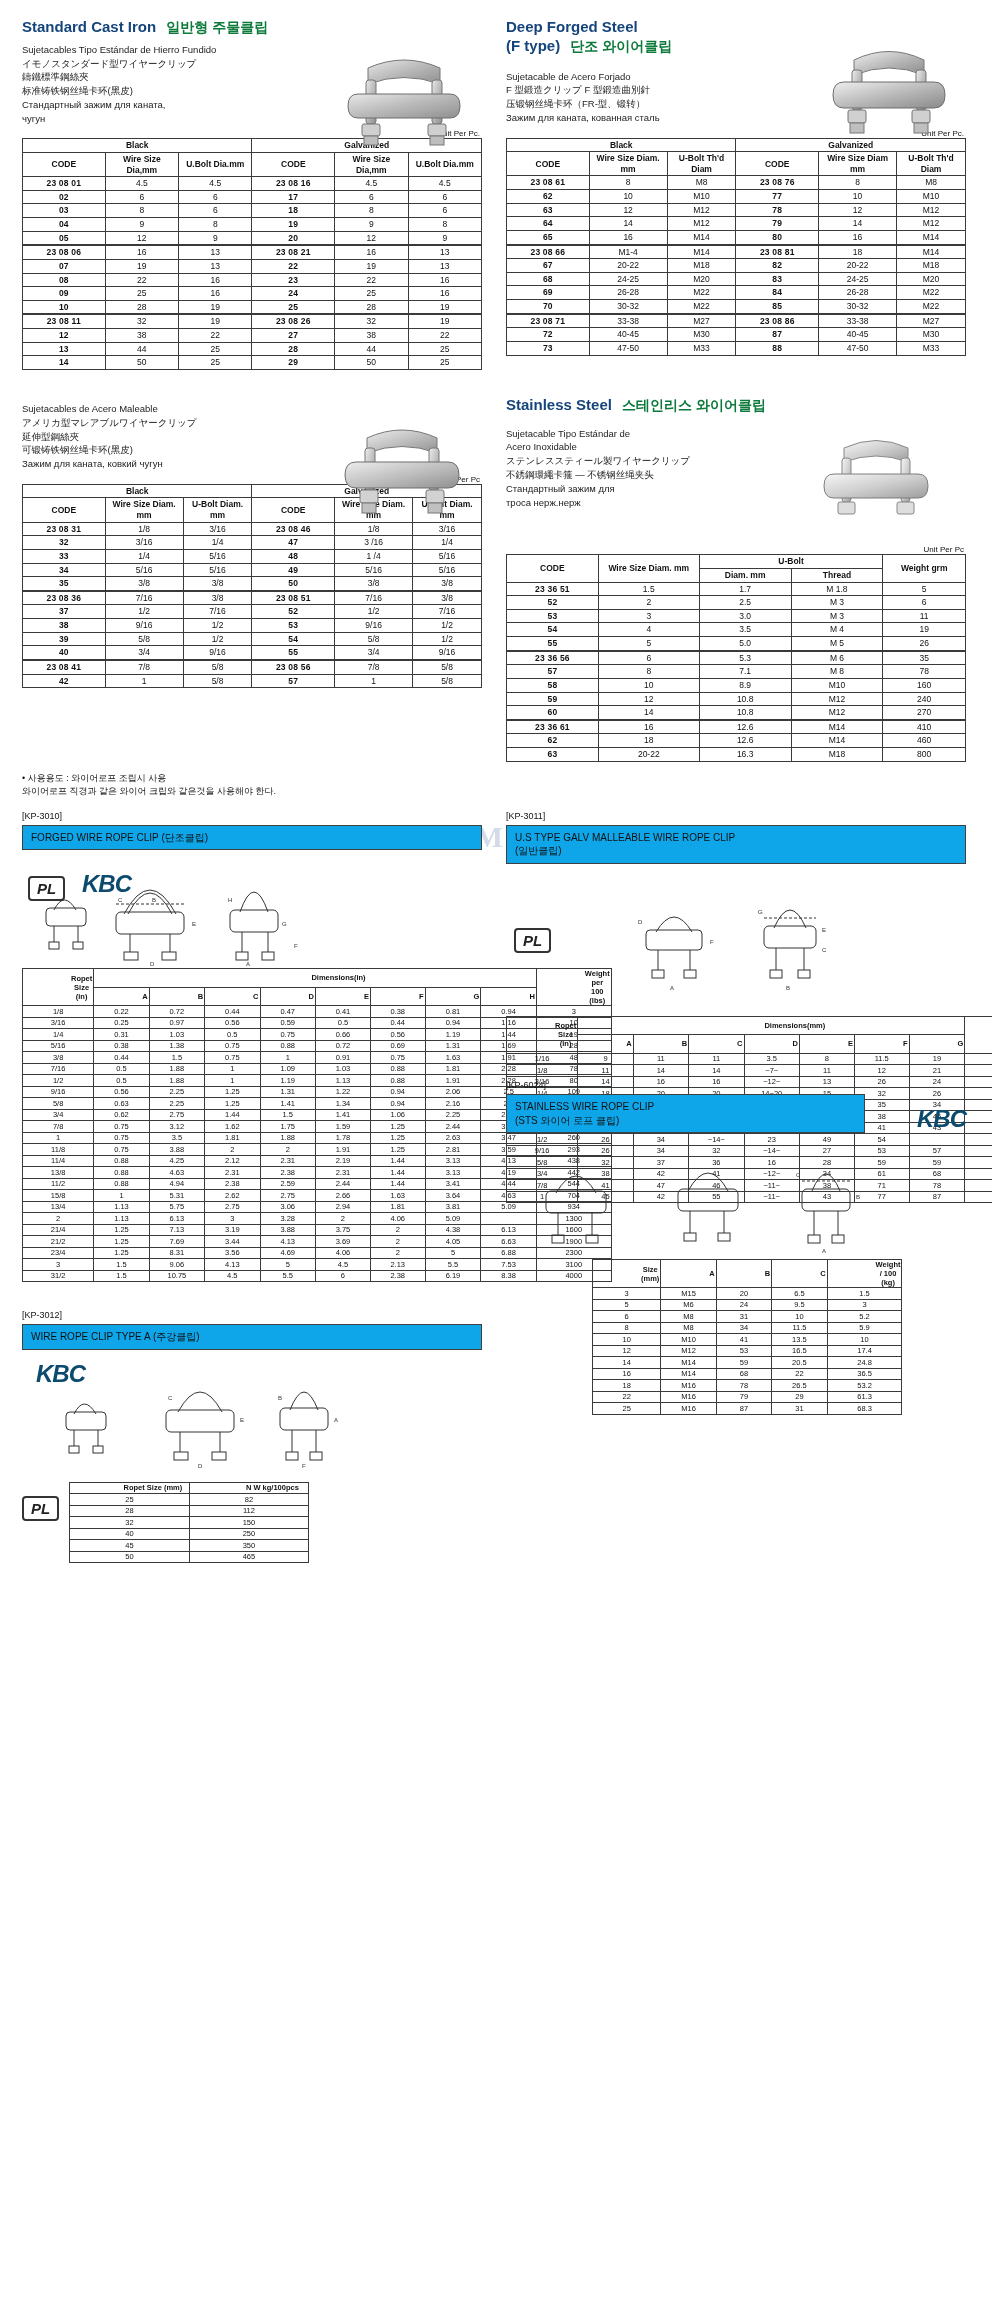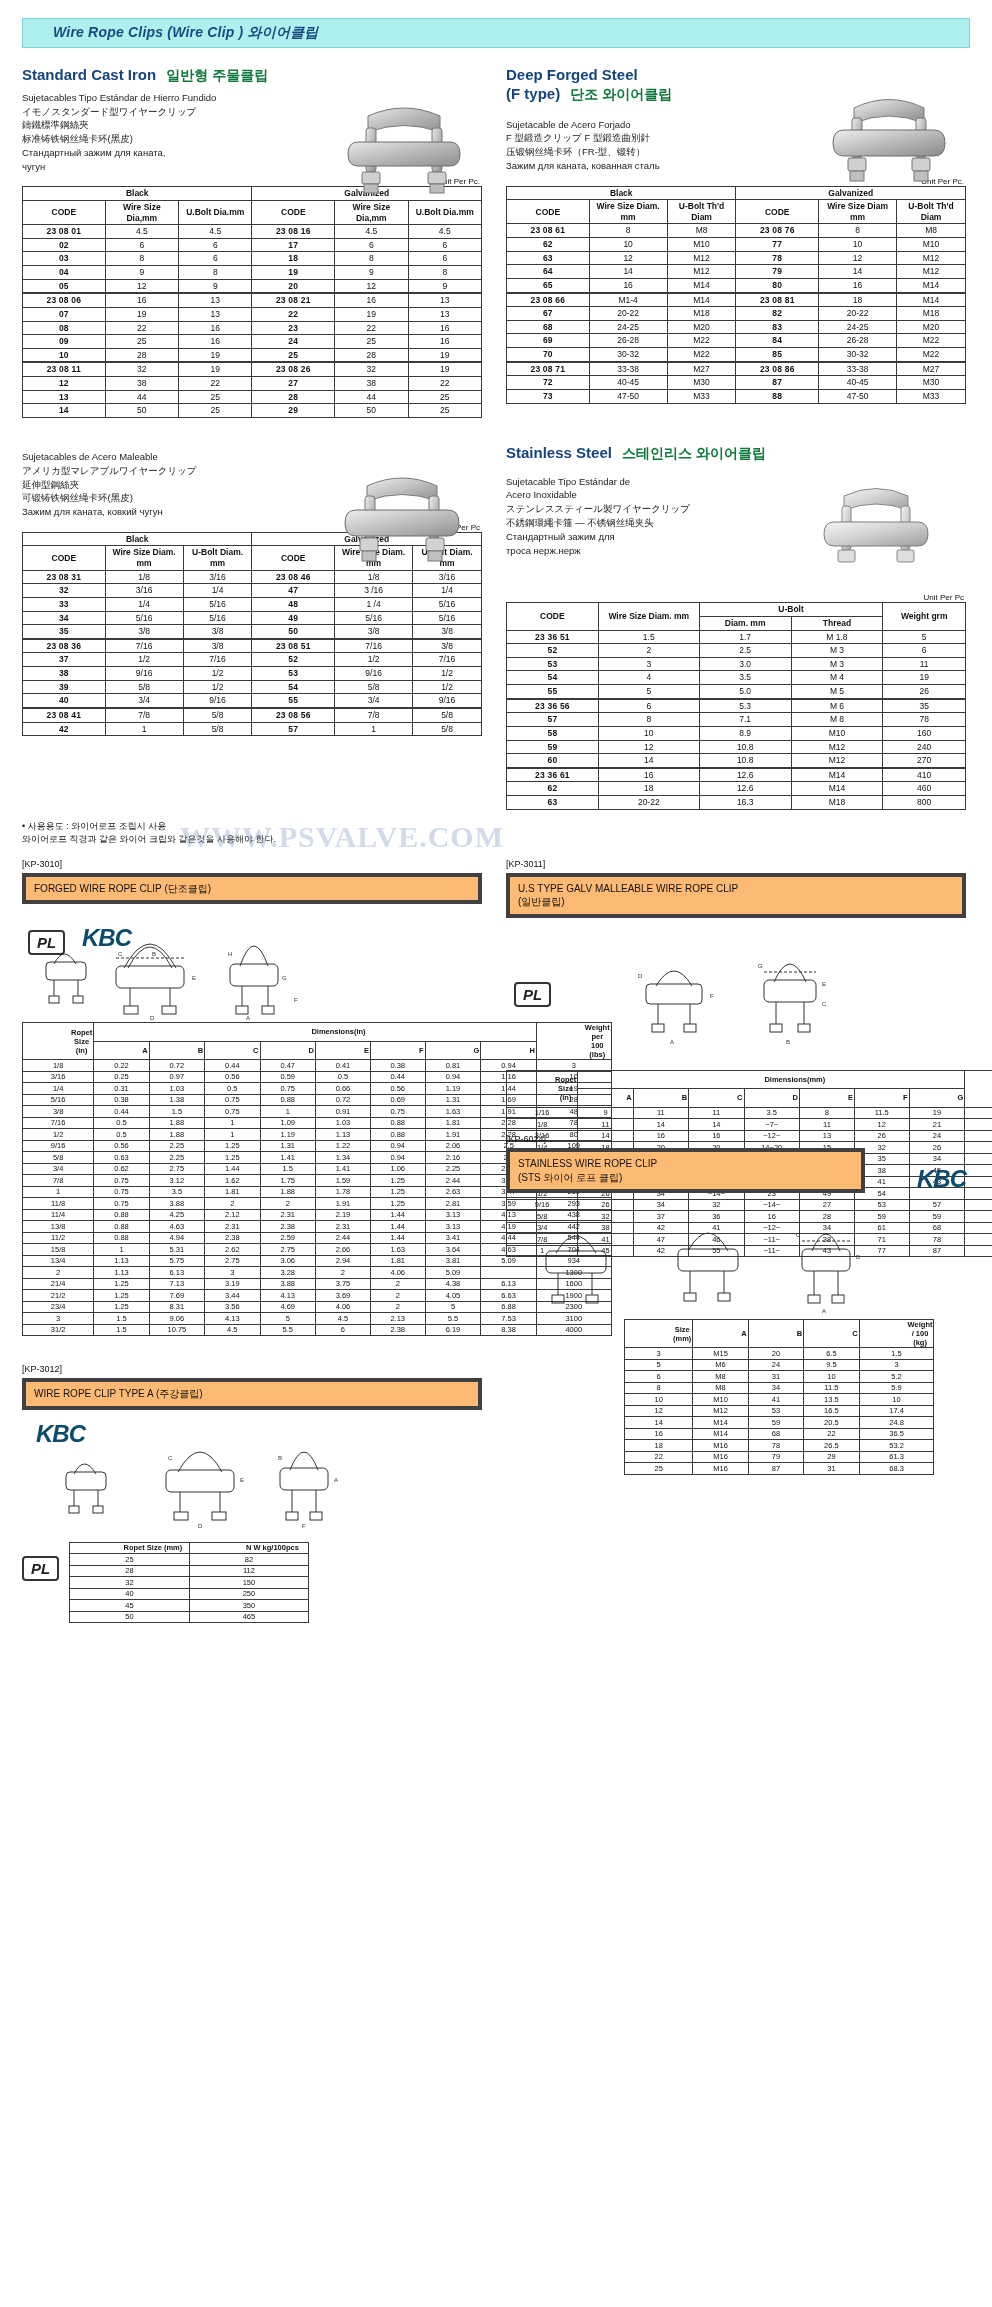--- a/index.html
+++ b/index.html
@@ -64,22 +64,22 @@
   table.spec tr.gap td { border-top: 2px solid #3a3a3a; }
 
   .prodimg { position: absolute; }
 
   
   .note { font-size: 9px; text-align: left; margin: 10px 0 2px 0; line-height: 1.5; }
 
   
   .kpcode { font-size: 9px; margin: 10px 0 4px 0; }
   .kpbar {
-    background: #fdba74;
-    border: 4px solid #404040;
+    background: #0ea5e9;
+    border: 1px solid #404040;
     font-size: 10px;
     padding: 5px 8px;
     line-height: 1.35;
   }
   .drawbox { border: 0; position: relative; }
 
   table.dim {
     border-collapse: collapse;
     font-size: 7.5px;
     width: 100%;
@@ -125,23 +125,20 @@
   }
 
   
   svg.draw { display:block; }
 </style>
 </head>
 <body>
 
 <div class="page">
 
-  <div class="titlebar">
-    <span class="t">Wire Rope Clips  (Wire Clip ) 와이어클립</span>
-  </div>
 
   <div class="row2">
 
     <div class="col">
       <h2 class="sec">
         <span>Standard Cast Iron</span>
         <span class="kr">일반형 주물클립</span>
       </h2>
       <div class="desc">
         <div>Sujetacables Tipo Estándar de Hierro Fundido</div>
@@ -1443,21 +1440,21 @@
             <line x1="276" y1="44" x2="324" y2="44" stroke-dasharray="3 2"></line>
           </g>
           <g font-size="6" fill="#333" font-family="Liberation Sans">
             <text x="270" y="40">C</text>
               <text x="330" y="62">B</text>
             <text x="296" y="116">A</text>
           </g>
         </svg>
       </div>
 
-      <table class="dim" style="width:260px; margin-left:118px;">
+      <table class="dim" style="width:260px; margin-left:86px;">
         <thead>
           <tr>
             <th style="width:20%">Size (mm)</th>
             <th style="width:18%">A</th>
             <th style="width:14%">B</th>
             <th style="width:16%">C</th>
             <th style="width:32%">Weight / 100 (kg)</th>
           </tr>
         </thead>
         <tbody>

